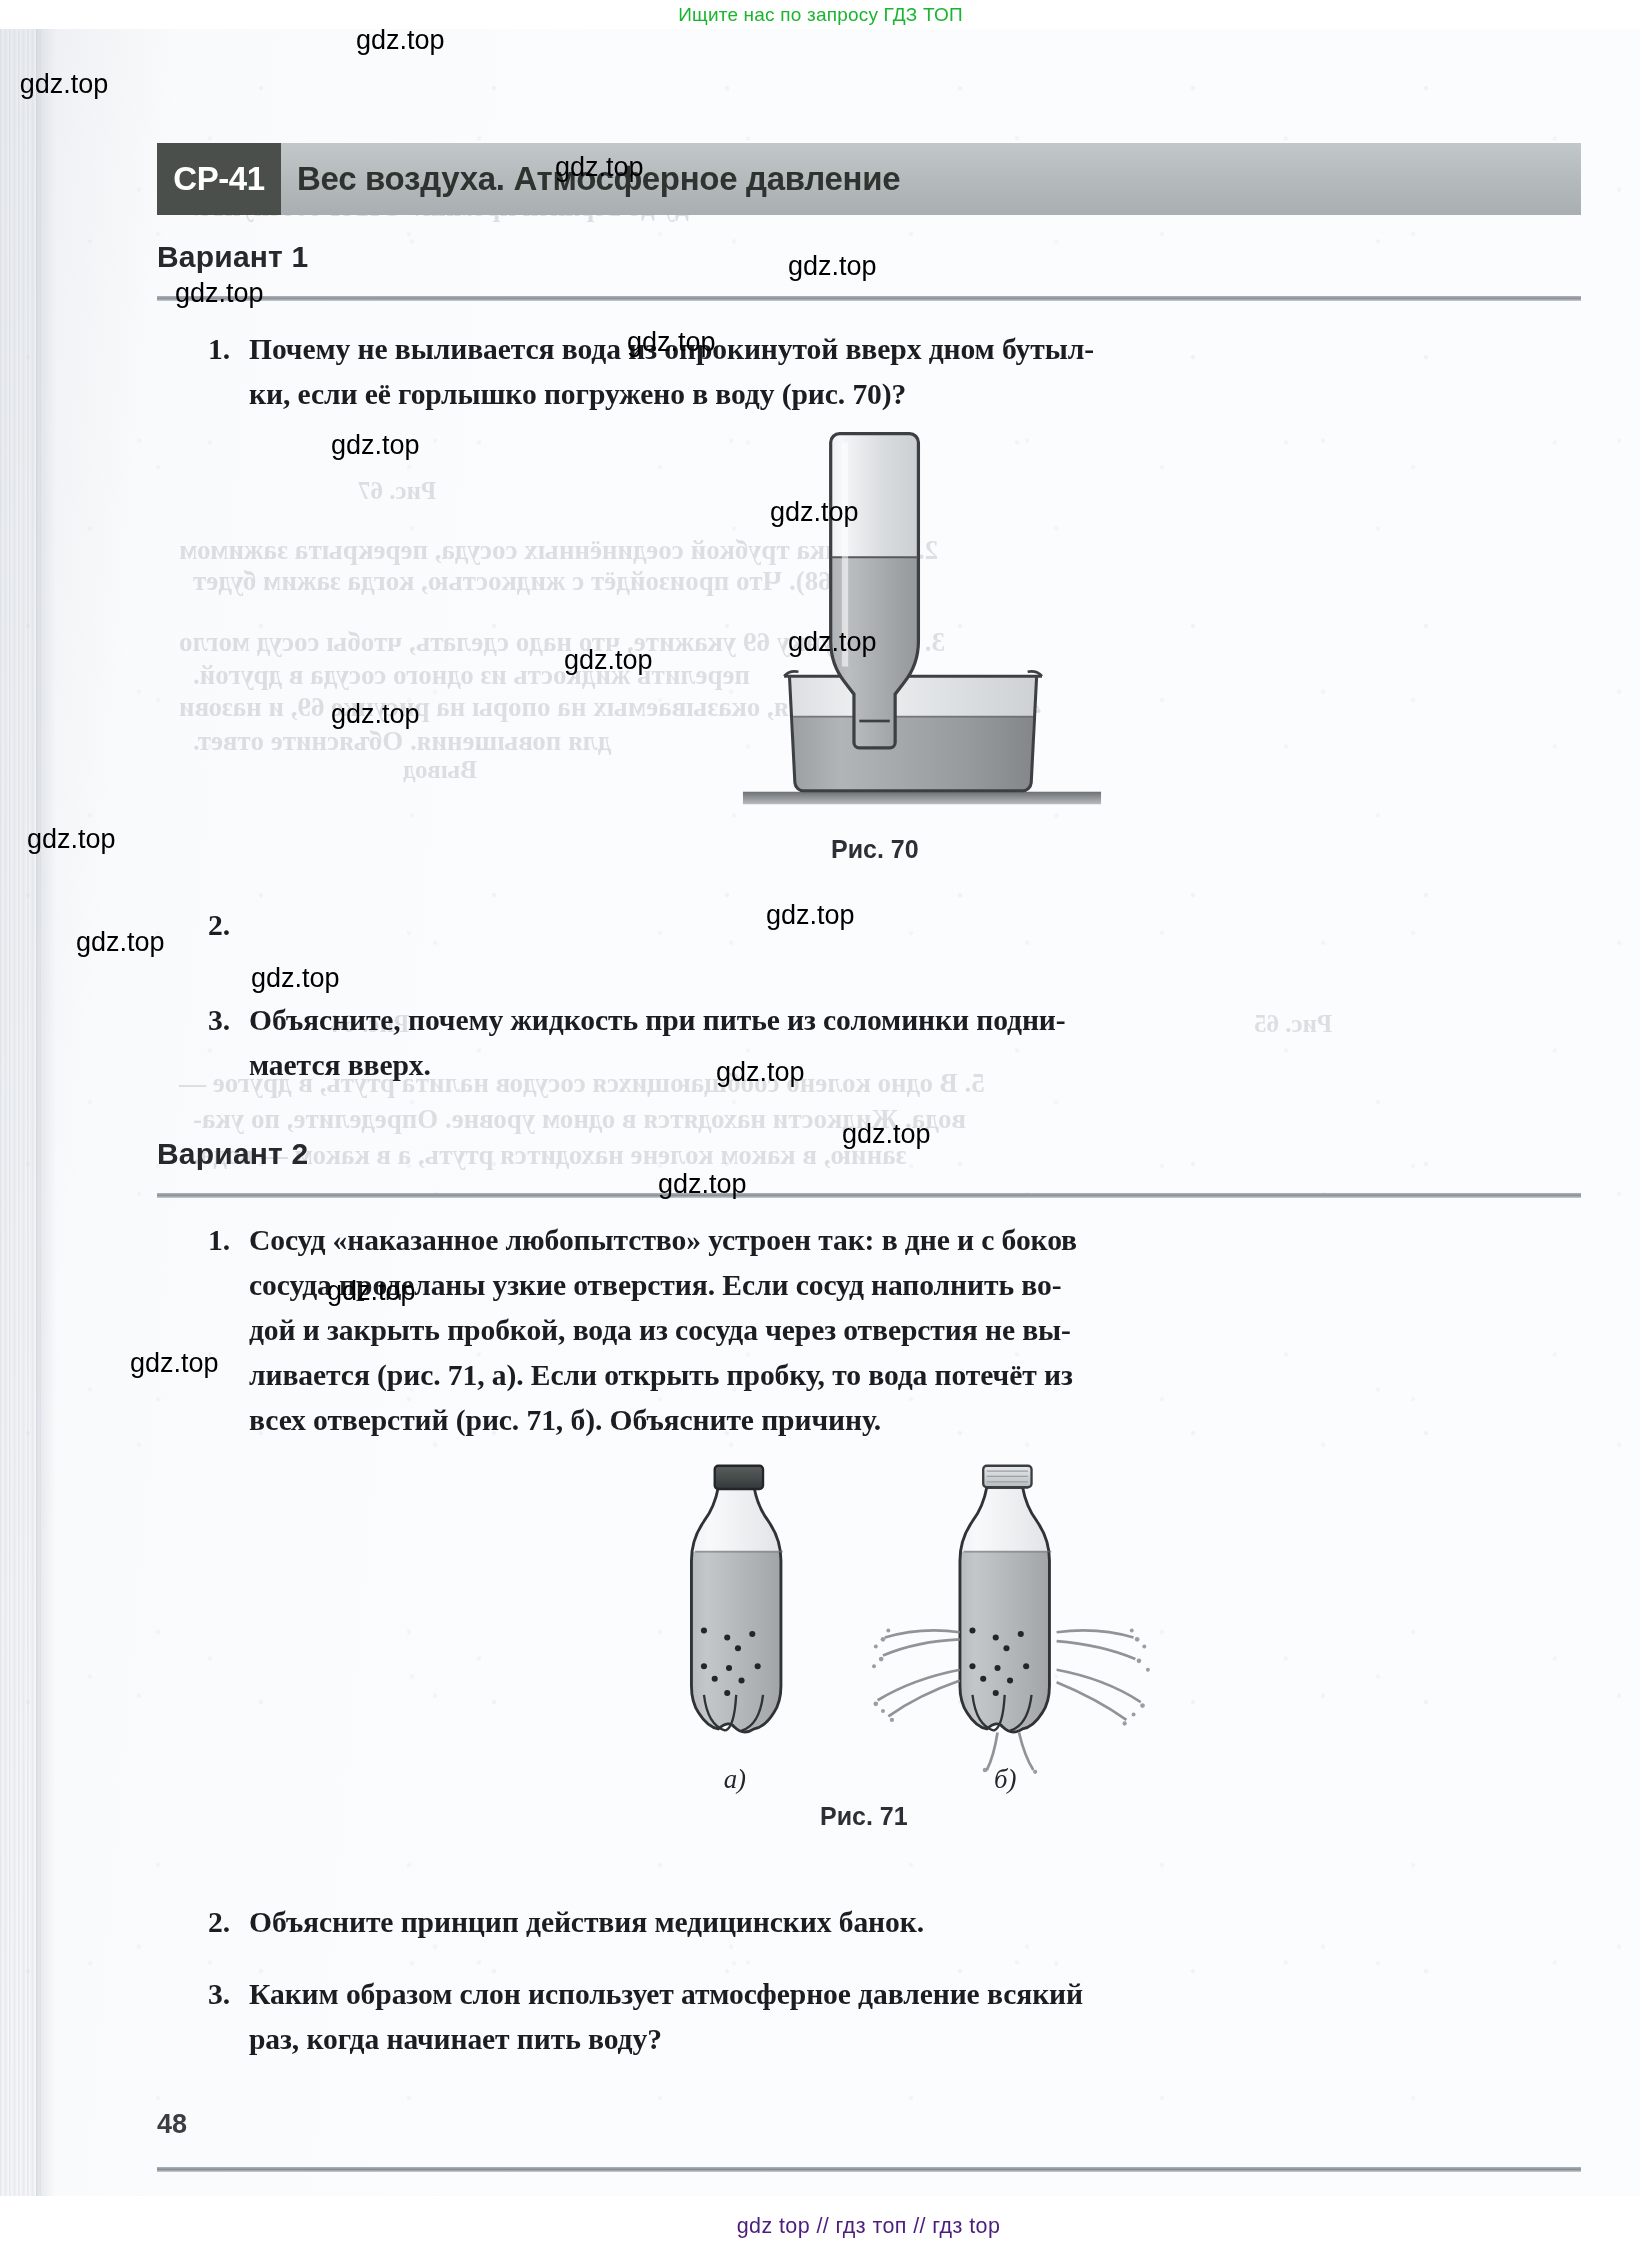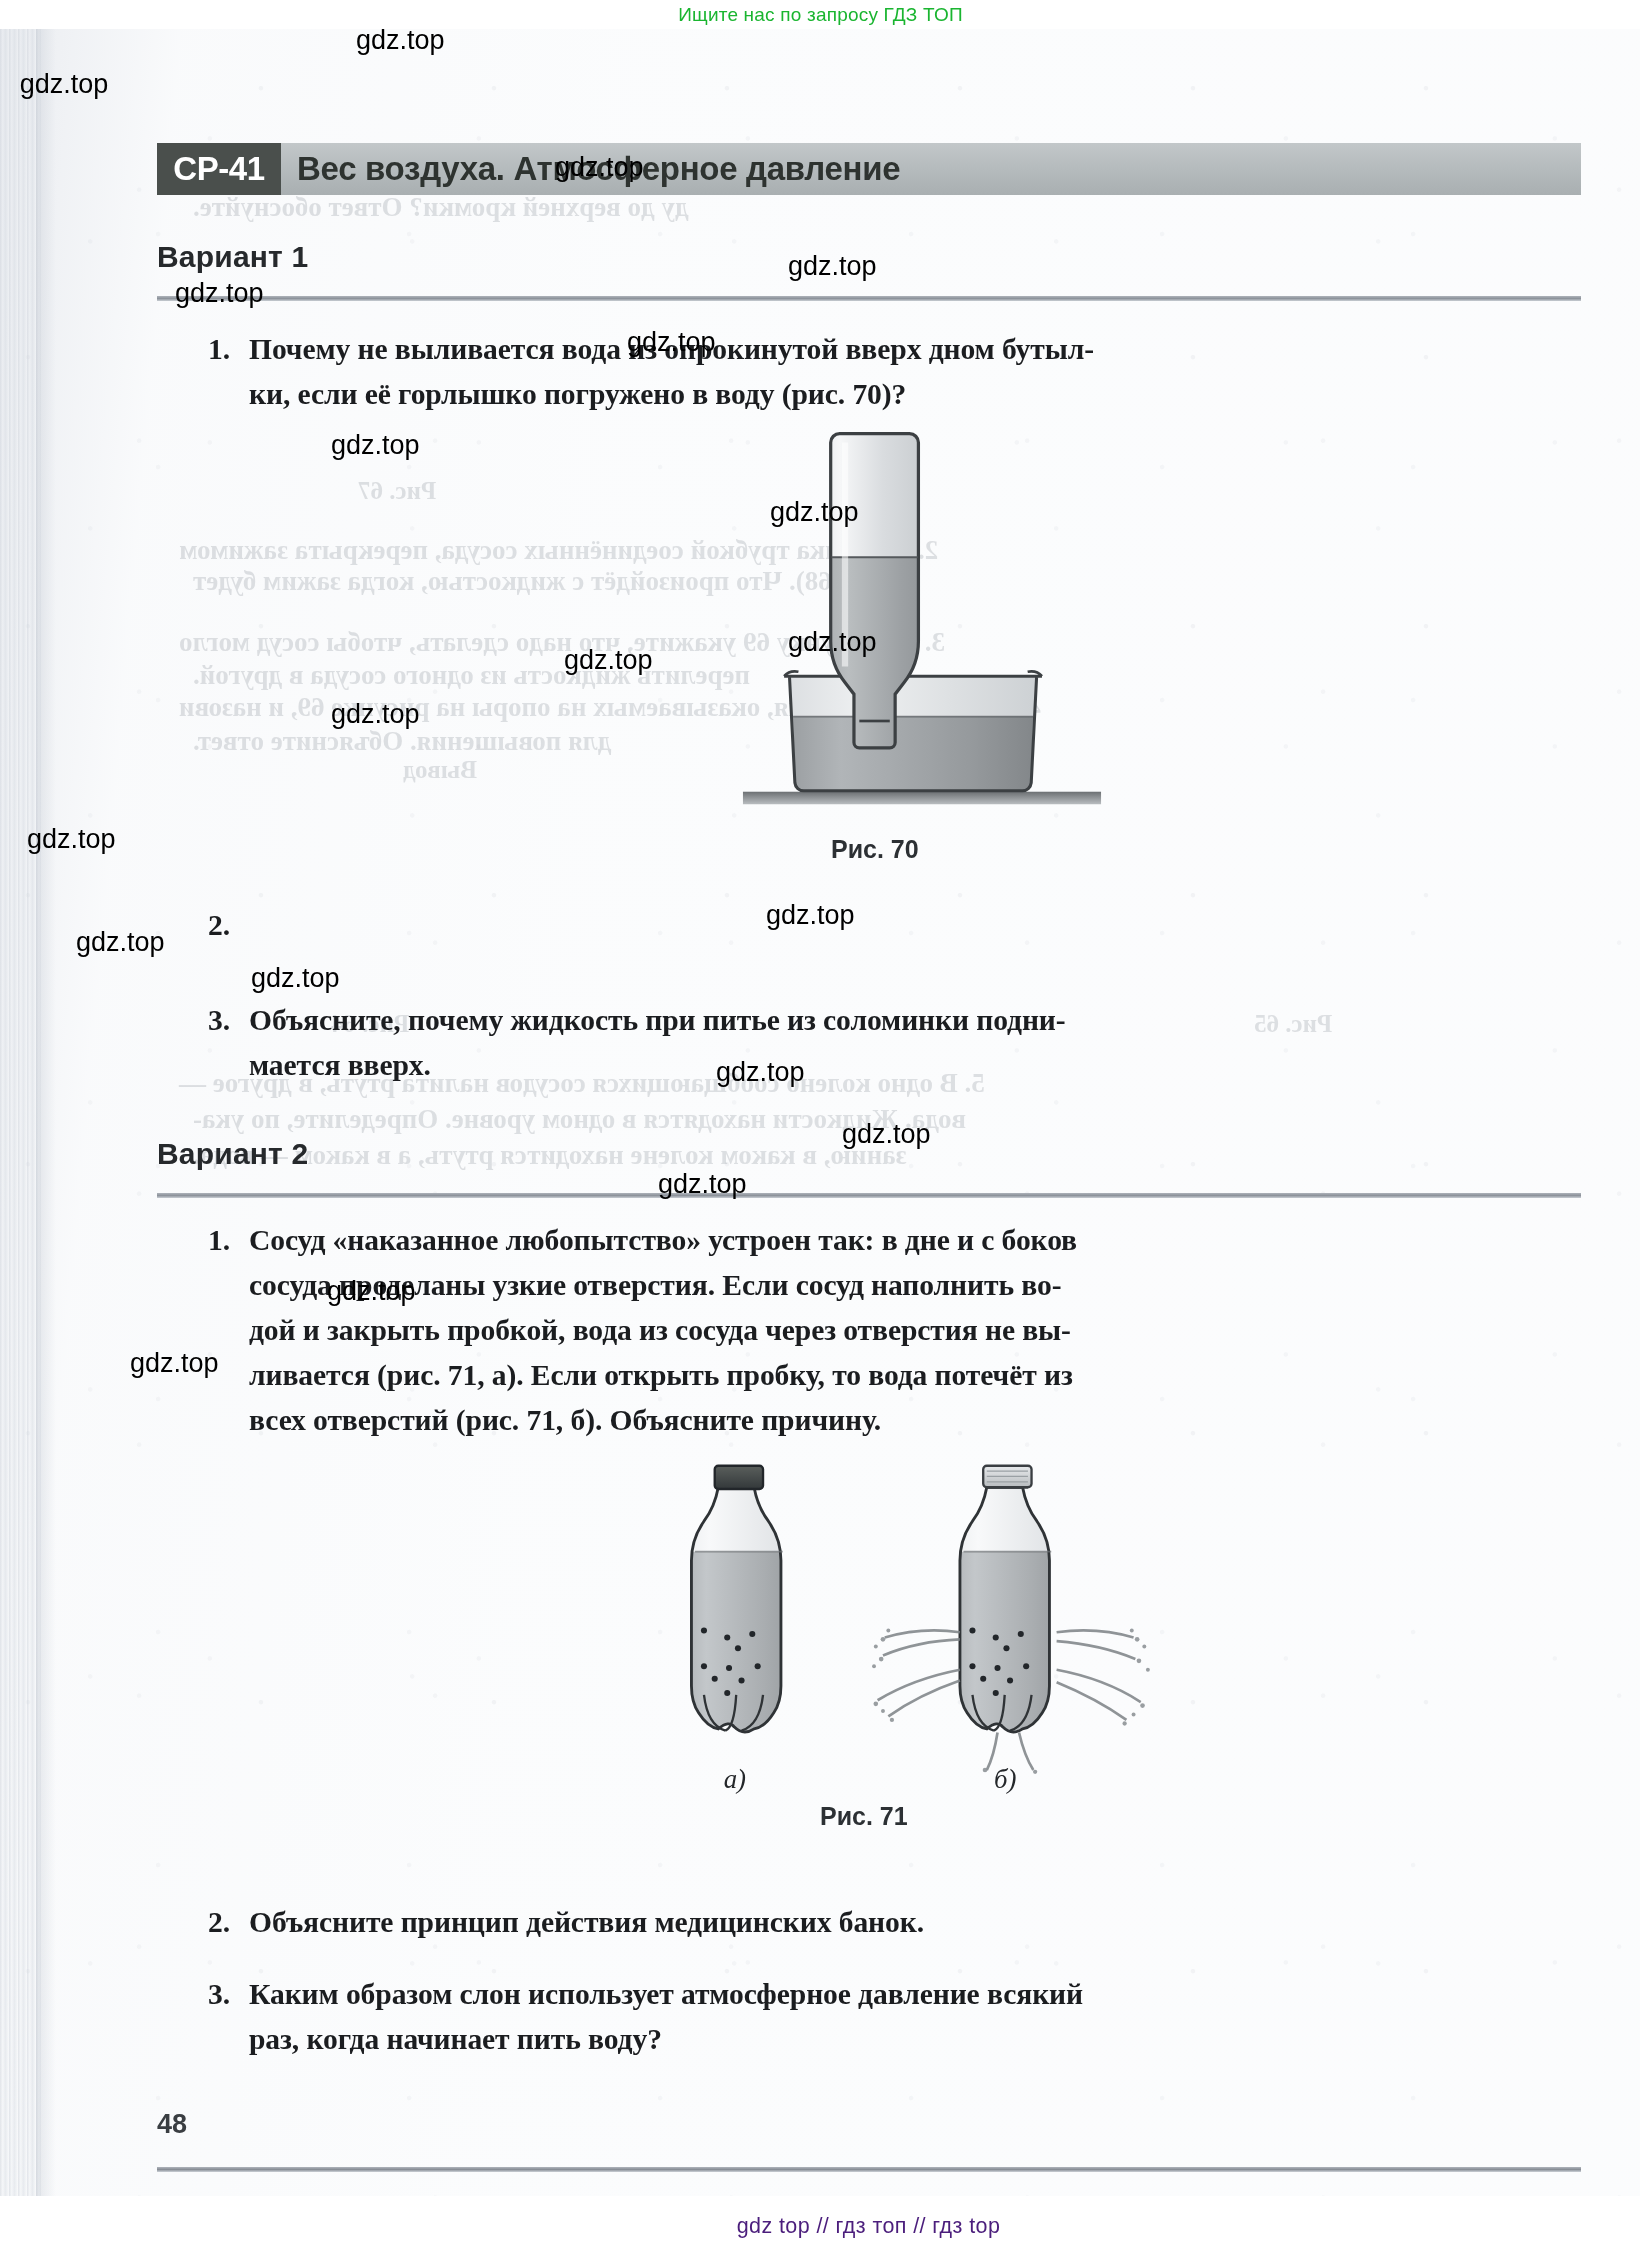--- a/index.html
+++ b/index.html
@@ -88,21 +88,21 @@
     pointer-events: none;
     user-select: none;
   }
 
   
   .header-bar {
     position: absolute;
     left: 157px;
     top: 143px;
     width: 1424px;
-    height: 52px;
+    height: 72px;
     background: linear-gradient(to bottom, #c2c7c9 0%, #b6bcbe 45%, #a9afb1 100%);
     display: flex;
     align-items: stretch;
   }
   .header-badge {
     width: 124px;
     background: #4a4f4c;
     color: #ffffff;
     display: flex;
     align-items: center;

